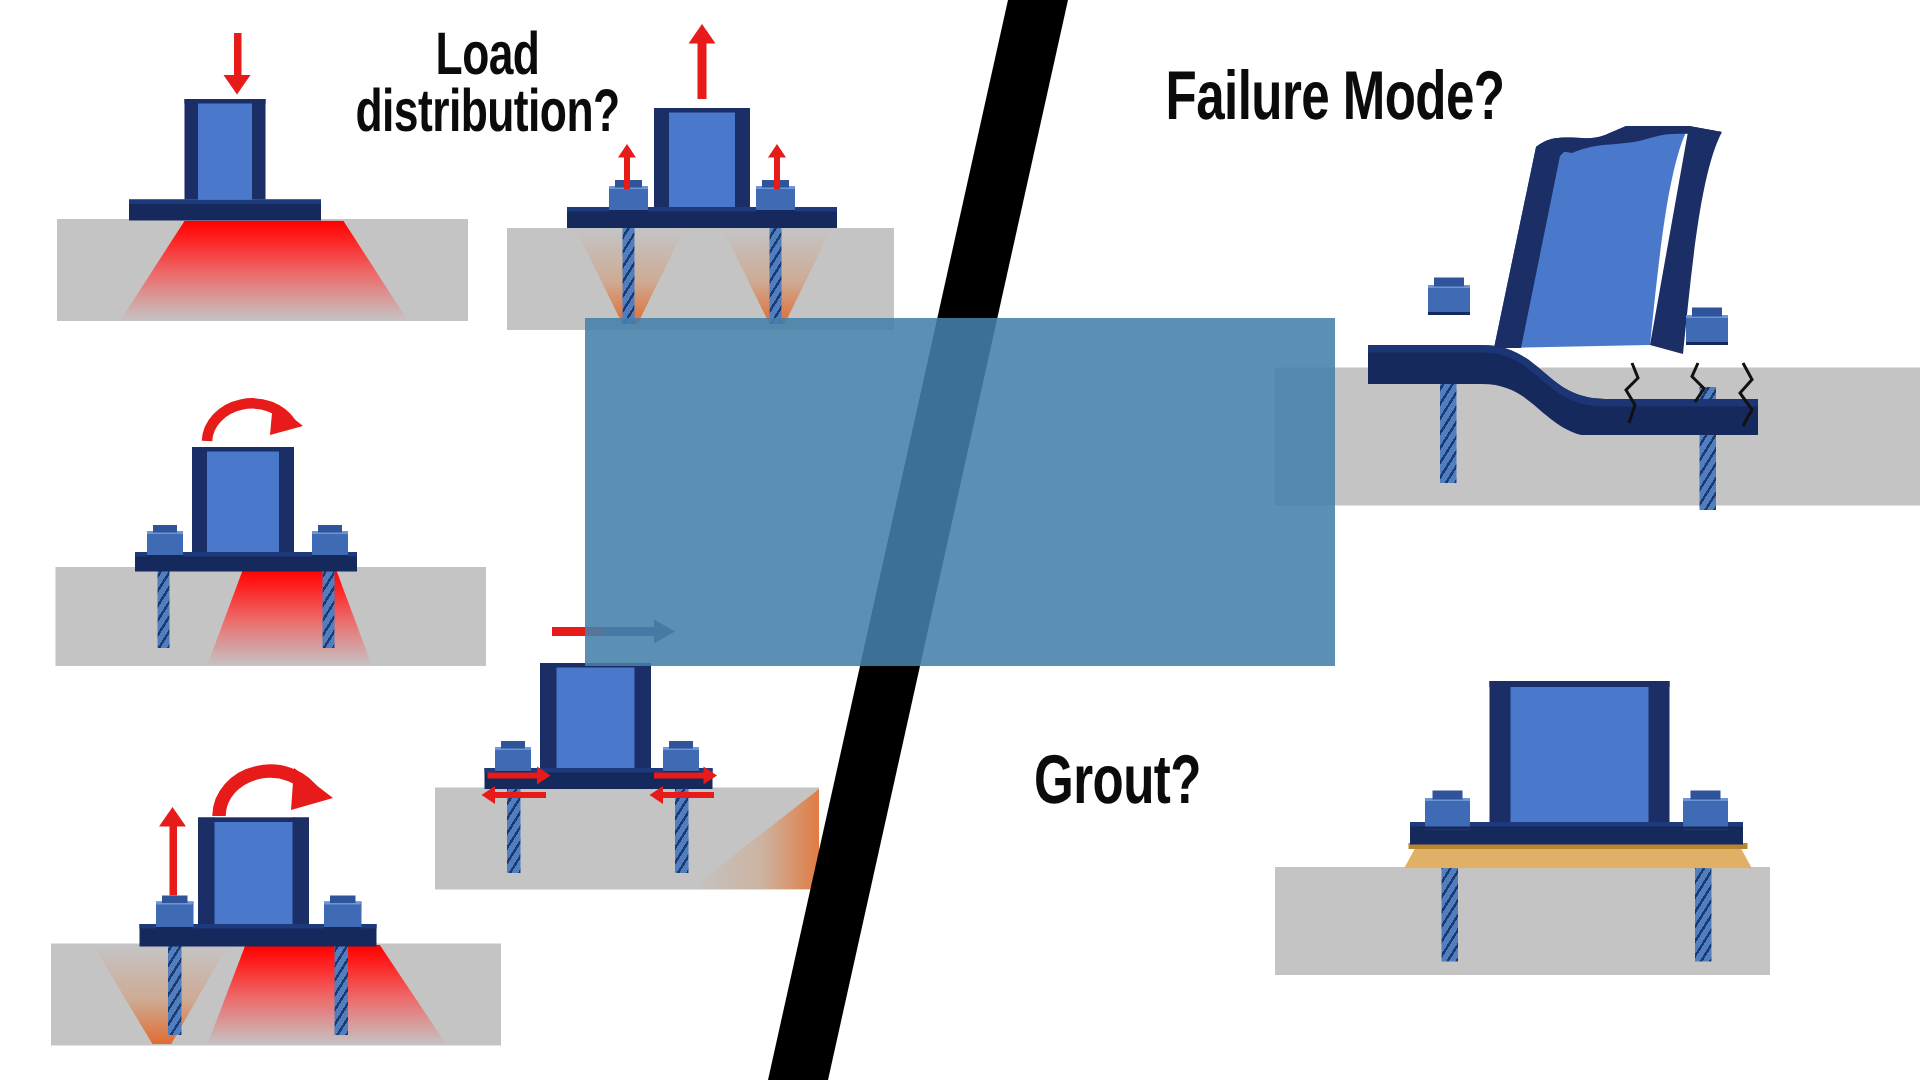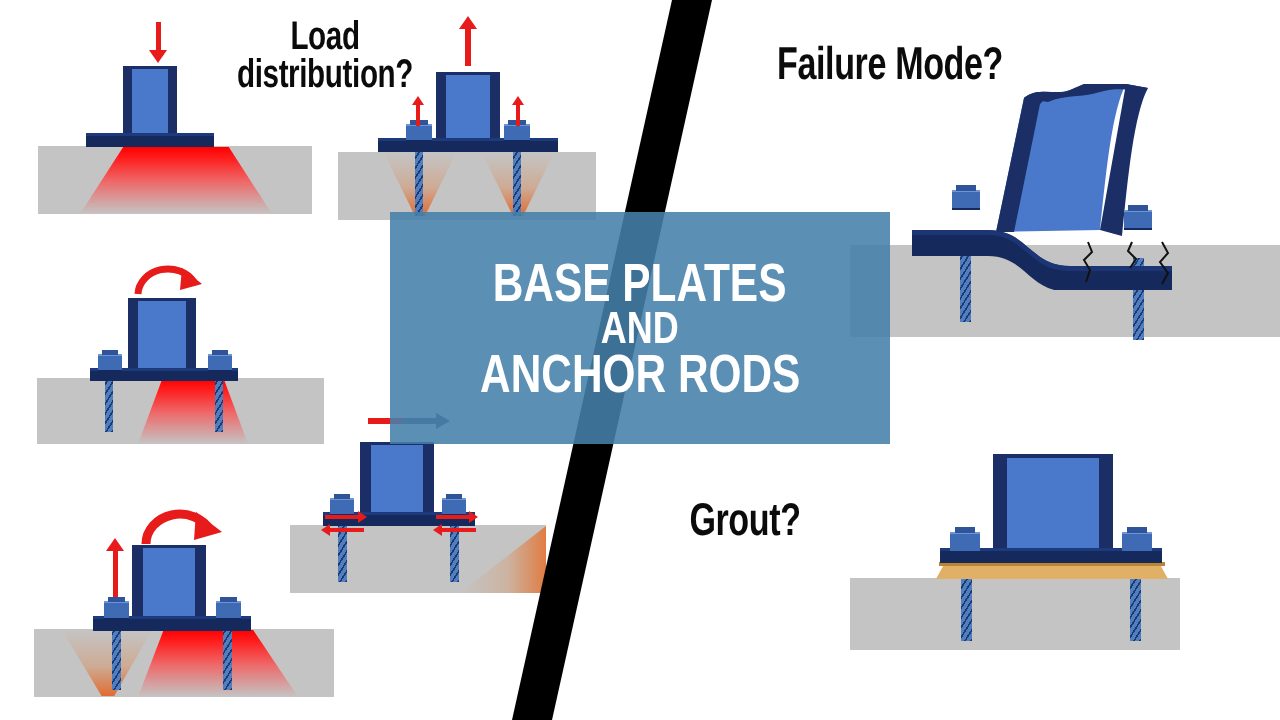--- a/index.html
+++ b/index.html
@@ -328,19 +328,14 @@
 
   <div class="qtext" style="left:690px;top:42px;width:400px;font-size:46px;">Failure Mode?</div>
 
   <div class="qtext" style="left:600px;top:498px;width:290px;font-size:46px;">Grout?</div>
 
   <svg id="stripe" class="abs" viewBox="0 0 1280 720" preserveAspectRatio="none">
     <polygon points="672,0 712,0 552,720 512,720" fill="#000000"></polygon>
   </svg>
 
   <div id="banner" class="abs"></div>
-  <div id="banner-text" class="abs" style="left:390px;top:212px;width:500px;height:232px;">
-    <span class="bl t1">BASE PLATES</span>
-    <span class="bl t2">AND</span>
-    <span class="bl t3">ANCHOR RODS</span>
-  </div>
 
 </div>
 
 </body></html>

